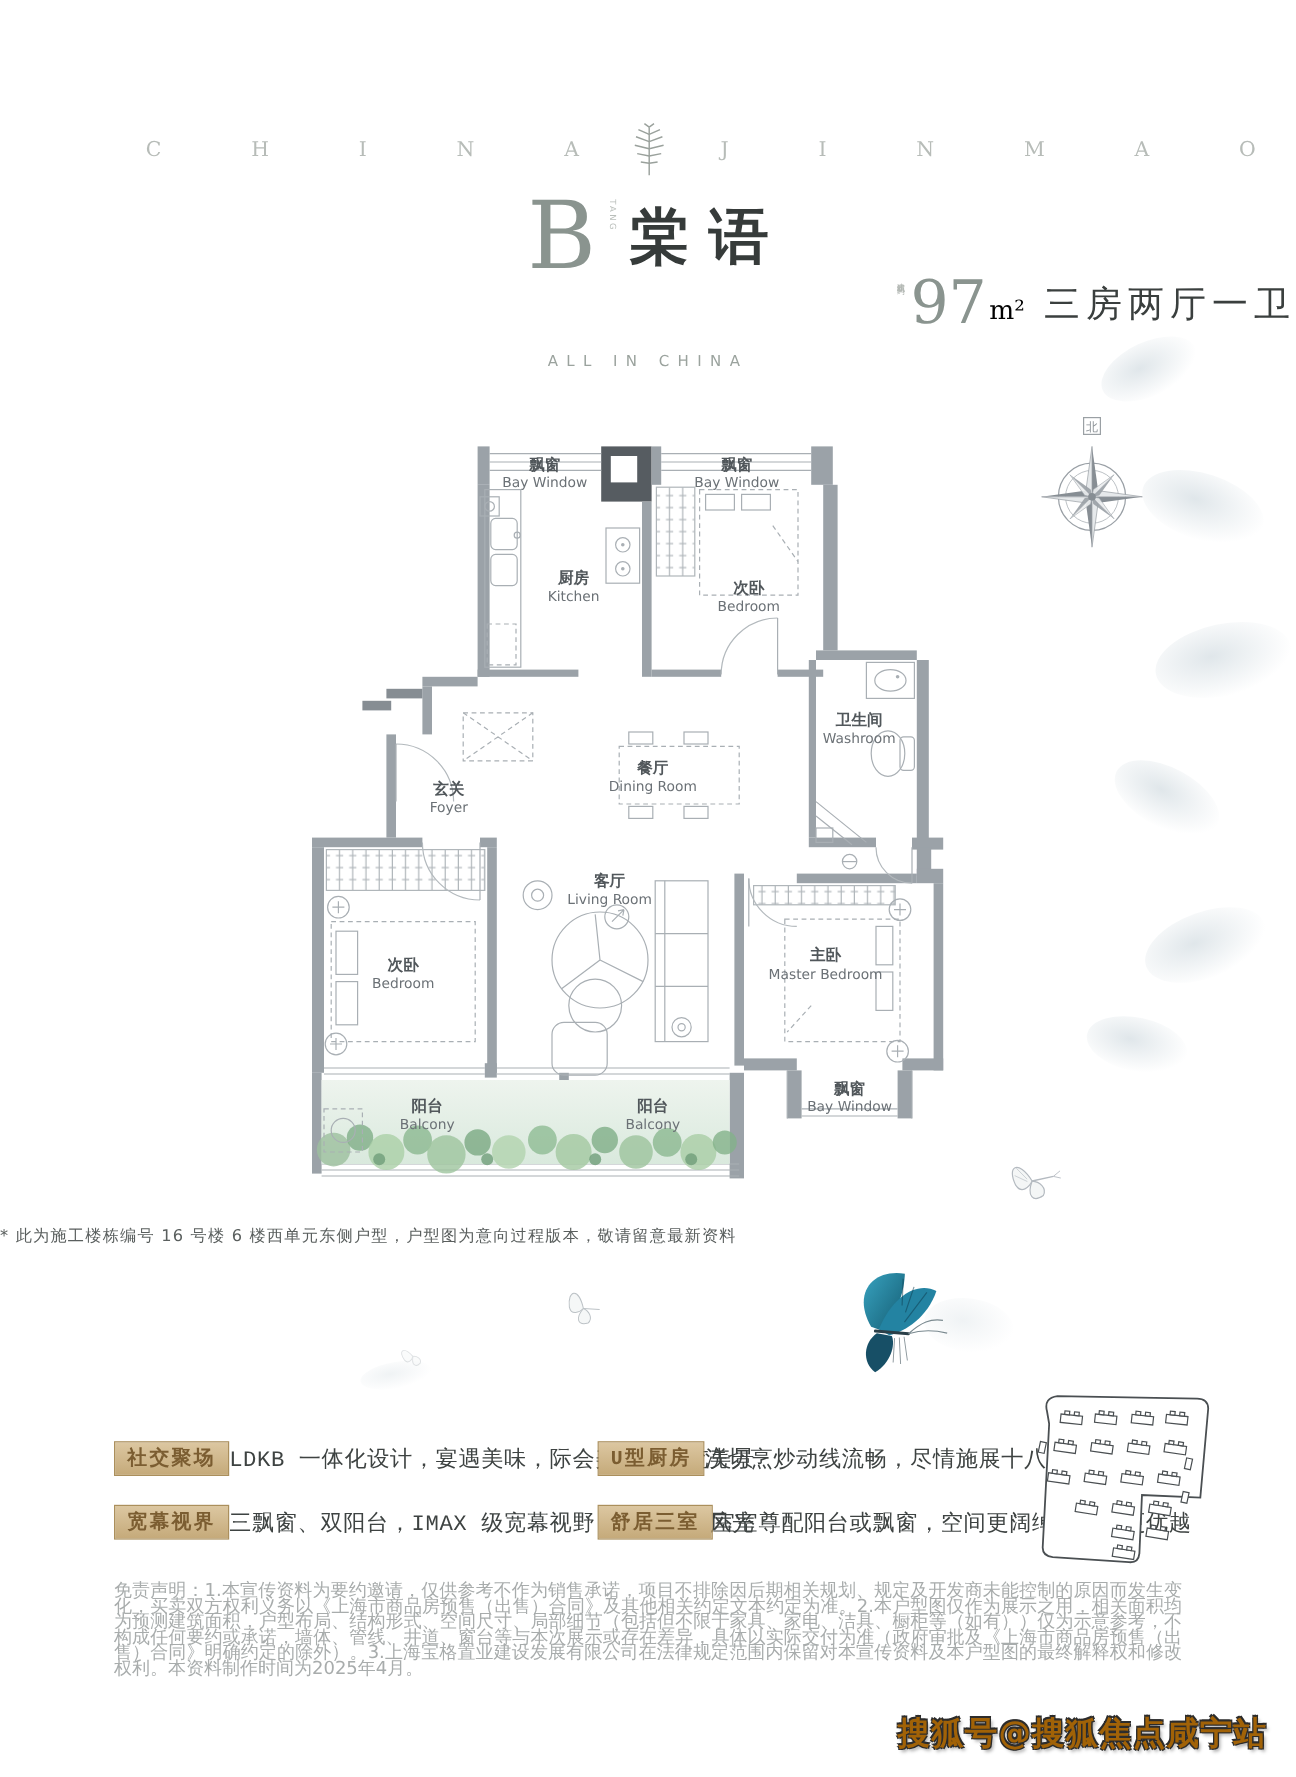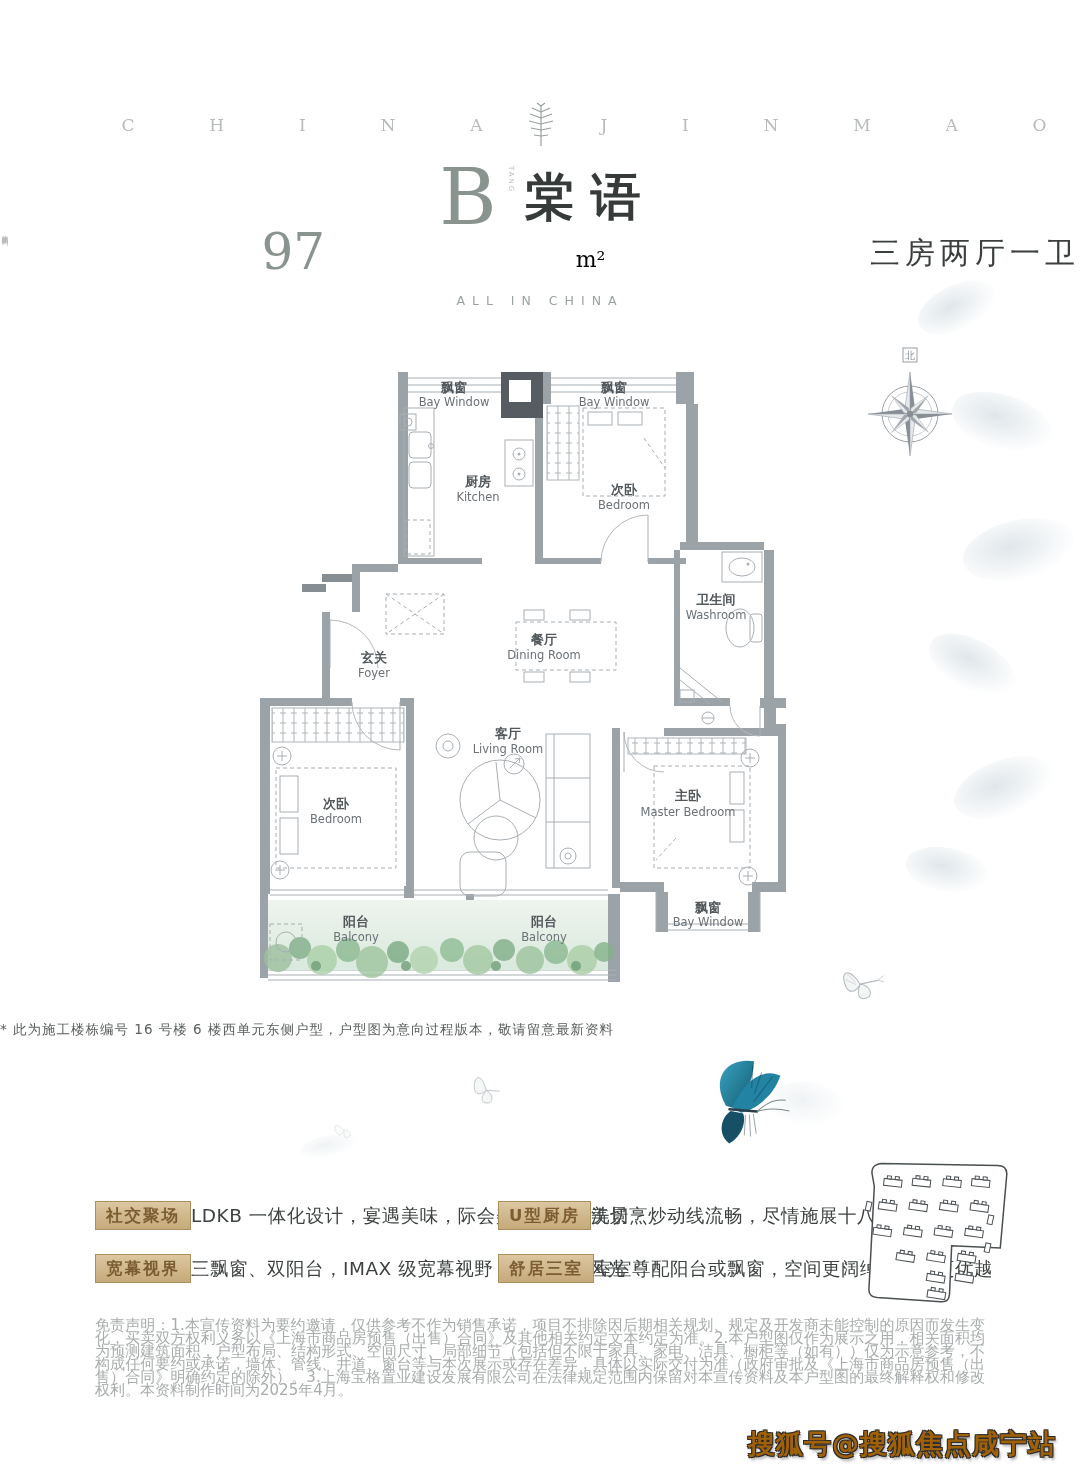--- a/index.html
+++ b/index.html
@@ -8,21 +8,21 @@
   
   .brand-row{position:absolute;top:100px;left:0;width:100%;display:flex;justify-content:center;align-items:center;gap:42px;padding-left:44px;}
   .brand{font-family:"DejaVu Serif","Liberation Serif",serif;font-size:17px;color:#b7bcb8;
          letter-spacing:4.4em;margin-right:-4.4em;white-space:nowrap;}
   .tree-logo{flex:0 0 auto;}
   
   .title-row{position:absolute;top:158px;left:0;width:100%;display:flex;justify-content:center;align-items:center;gap:10px;}
   .big-b{font-family:"DejaVu Serif","Liberation Serif",serif;font-size:78px;line-height:78px;color:#8a948f;font-weight:400;}
   .letter-note{writing-mode:vertical-rl;font-size:7px;letter-spacing:2px;color:#b9beba;height:44px;margin-top:-18px;}
   .title-name{font-family:"DejaVu Serif","Liberation Serif",serif;font-size:50px;color:#363b3a;font-weight:600;letter-spacing:16px;margin-right:-16px;}
-  .area-row{position:absolute;top:228px;left:0;width:100%;display:flex;justify-content:space-between;align-items:flex-end;}
+  .area-row{position:absolute;top:228px;left:0;width:100%;display:flex;justify-content:flex-end;align-items:flex-end;}
   .area-prefix{writing-mode:vertical-rl;font-size:6.5px;color:#b2b7b3;letter-spacing:1px;height:40px;margin:0 4px 6px 0;}
   .area-num{font-family:"DejaVu Serif","Liberation Serif",serif;font-size:50px;line-height:48px;color:#8a948f;}
   .area-unit{font-family:"DejaVu Serif","Liberation Serif",serif;font-size:22px;color:#000000;margin:0 6px 4px 2px;}
   .area-layout{font-family:"DejaVu Serif","Liberation Serif",serif;font-size:30px;color:#3a3f3e;letter-spacing:5px;margin:0 0 2px 10px;font-weight:500;}
   .subtitle{position:absolute;top:293px;left:0;width:100%;text-align:center;font-size:12.5px;color:#9ba39e;letter-spacing:7px;}
   
   .plan-wrap{position:absolute;left:256px;top:368px;}
   .w{fill:#9ba2a8;}
   .wdark{fill:#565c61;}
   .wstep{fill:#868d93;}
@@ -30,21 +30,21 @@
   .dash{stroke:#a9afb4;stroke-width:1;fill:none;stroke-dasharray:4 3;}
   .arc{stroke:#b3b9bd;stroke-width:1;fill:none;}
   .zh{font:600 13px "DejaVu Sans","Liberation Sans",sans-serif;fill:#51575b;text-anchor:middle;}
   .en{font:11.5px "DejaVu Sans","Liberation Sans",sans-serif;fill:#6b7176;text-anchor:middle;}
   .bfill{fill:url(#balc);}
   
   .compass{position:absolute;left:855px;top:346px;}
   
   .plan-note{position:absolute;top:1021px;left:0;width:100%;text-align:left;font-size:13.5px;color:#5a5f5e;letter-spacing:1px;}
   
-  .feature{position:absolute;display:flex;align-items:center;white-space:nowrap;}
+  .feature{position:absolute;display:flex;align-items:center;white-space:nowrap;font-family:Liberation Mono, monospace;}
   .badge{display:inline-block;padding:4px 10px 3px;background:linear-gradient(180deg,#dcc7a1,#c5aa7a);
          border:1px solid #ab8f5c;color:#7b5d31;font-size:16.5px;font-weight:700;letter-spacing:2px;line-height:20px;}
   .feature-text{font-size:18.5px;color:#3e4342;letter-spacing:0.5px;}
   .f1{left:95px;top:1201px;} .f2{left:95px;top:1254px;} .f3{left:498px;top:1201px;} .f4{left:498px;top:1254px;}
   
   .siteplan{position:absolute;left:845px;top:1138px;}
   
   .disclaimer{position:absolute;left:95px;top:1319px;width:890px;font-size:15px;line-height:13px;color:#a8acac;text-align:justify;}
   
   .watermark{position:absolute;left:748px;top:1426px;font-size:27px;font-weight:700;color:#a16207;letter-spacing:1px;

